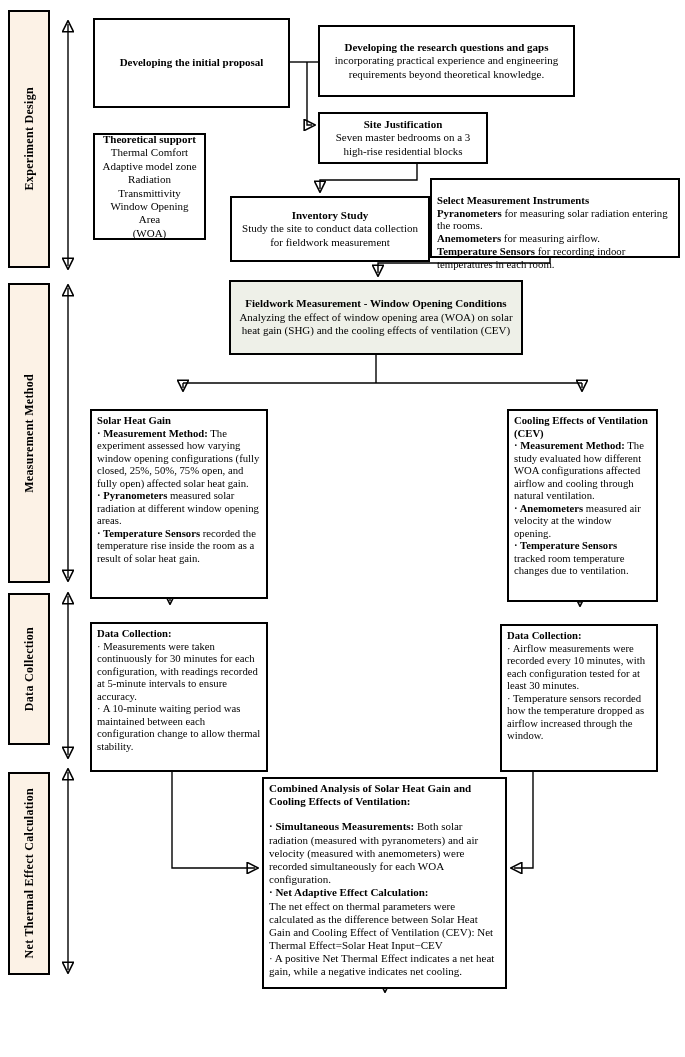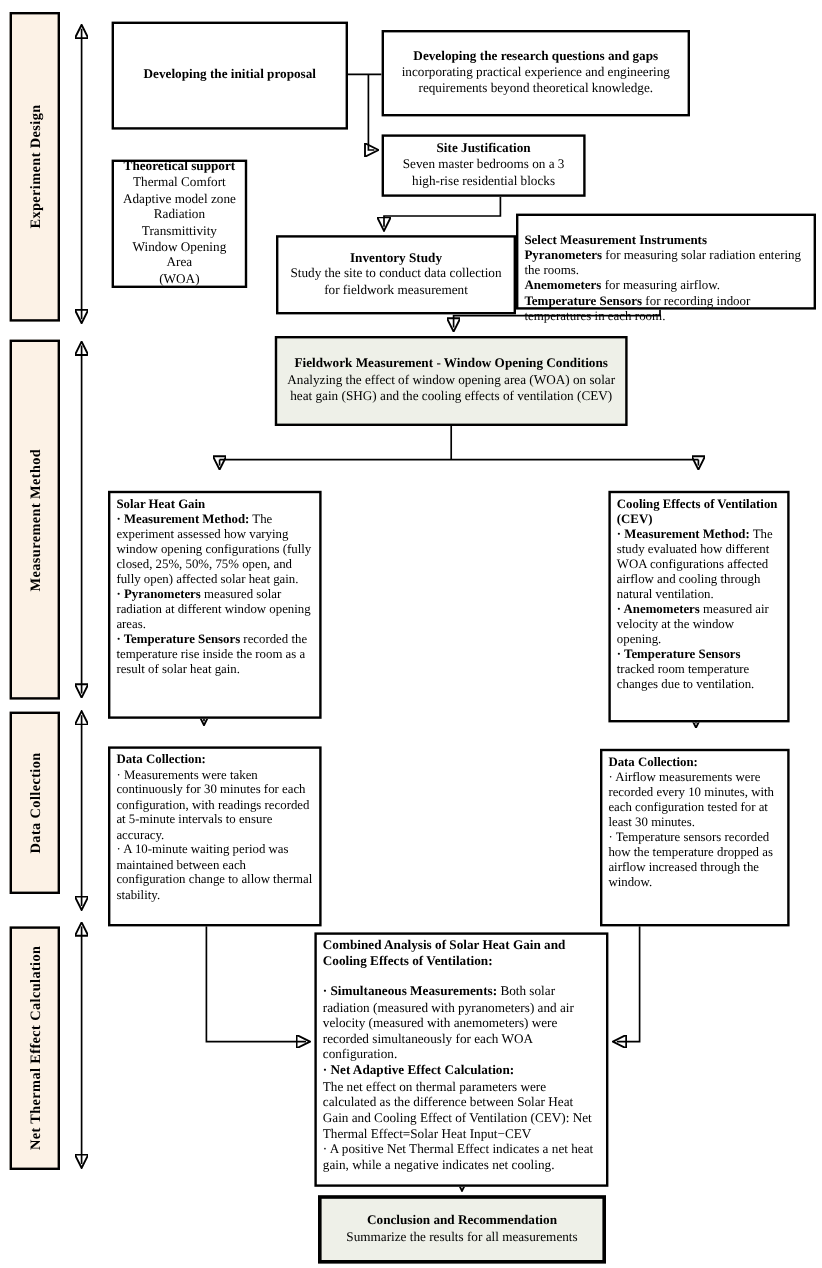--- a/index.html
+++ b/index.html
@@ -147,18 +147,14 @@
   </div>
 
   <div class="node small" style="left:262px;top:763px;width:245px;height:212px;font-size:11px;line-height:1.2">
     <div class="nt">Combined Analysis of Solar Heat Gain and Cooling Effects of Ventilation:</div>
     <p class="pl gap"><b>· Simultaneous Measurements:</b><span> Both solar radiation (measured with pyranometers) and air velocity (measured with anemometers) were recorded simultaneously for each WOA configuration.</span></p>
     <p class="pl"><b>· Net Adaptive Effect Calculation:</b><span></span></p>
     <p class="pl"><span>The net effect on thermal parameters were calculated as the difference between Solar Heat Gain and Cooling Effect of Ventilation (CEV): Net Thermal Effect=Solar Heat Input−CEV</span></p>
     <p class="pl"><span>· A positive Net Thermal Effect indicates a net heat gain, while a negative indicates net cooling.</span></p>
   </div>
 
-  <div class="node center green thick" style="left:265px;top:996px;width:240px;height:57px">
-    <div class="nt">Conclusion and Recommendation</div>
-    <div>Summarize the results for all measurements</div>
-  </div>
 
 </div>
 
 </body></html>

